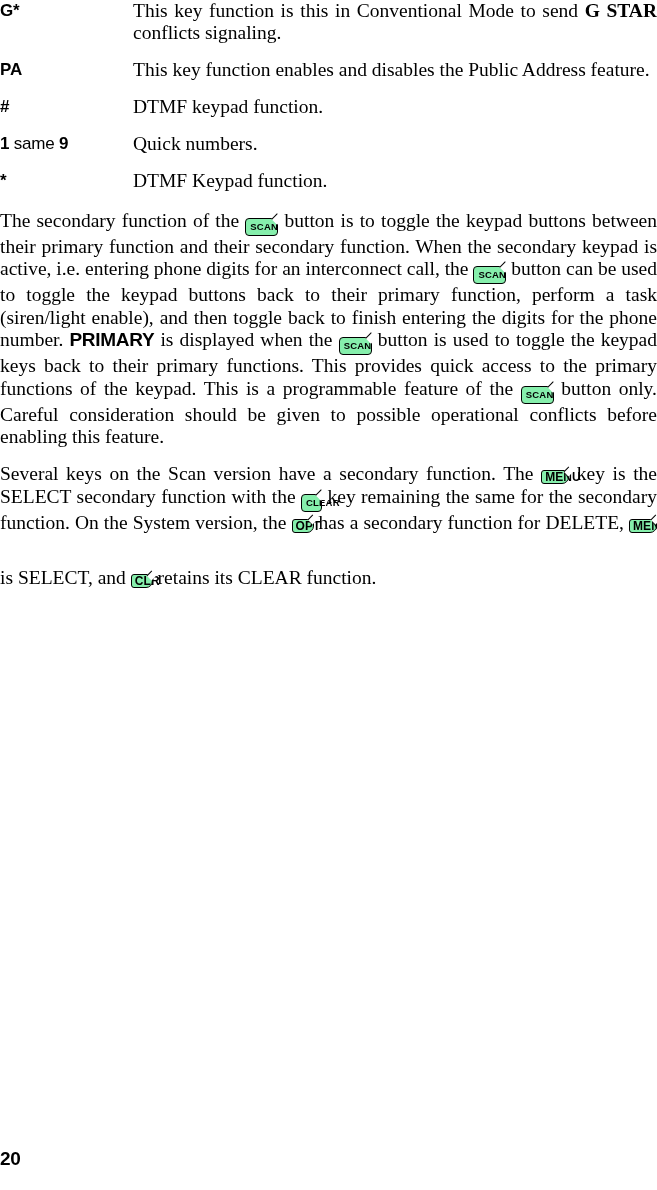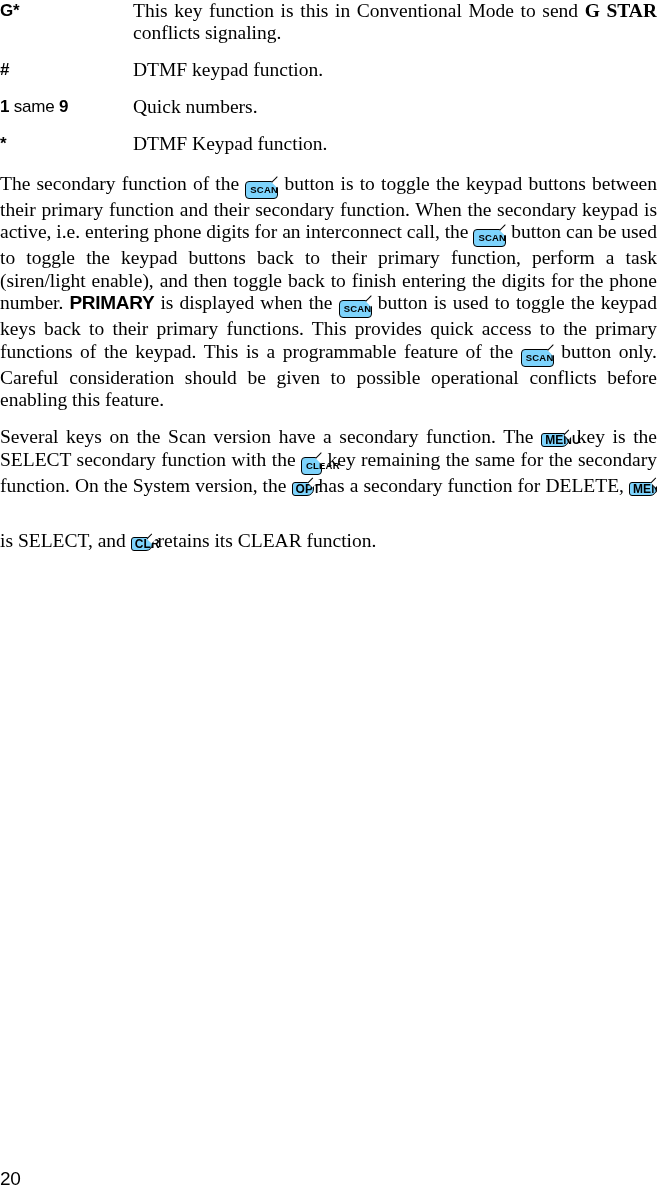--- a/index.html
+++ b/index.html
@@ -111,21 +111,21 @@
     margin-top: 32px;
   }
 
   
   .keycap {
     display: inline-block;
     position: relative;
     vertical-align: -3px;
     box-sizing: border-box;
     border: 1.4px solid #000;
-    background: #7dd3fc;
+    background: #86efac;
     font-family: "Liberation Sans", "DejaVu Sans", sans-serif;
     font-weight: bold;
     text-align: left;
     color: #000;
     overflow: visible;
     white-space: nowrap;
   }
 
   
   .keycap.kc-big {
@@ -182,41 +182,45 @@
     transform: rotate(45deg);
     box-sizing: border-box;
     margin-right: -2px;
     margin-top: -2px;
   }
 
   
   .page-number {
     position: absolute;
     left: 0;
-    bottom: 0;
-    font-family: "Liberation Sans", "DejaVu Sans", sans-serif;
-    font-weight: normal;
+    bottom: 20px;
+    font-family: "Liberation Sans", "DejaVu Sans", sans-serif;
+    font-weight: bold;
     font-size: 19px;
     letter-spacing: -0.4px;
     line-height: 22px;
   }
 </style>
 </head>
 <body>
 
 <div class="page">
   <div class="content">
 
     <table class="deflist">
       <tbody>
         <tr class="def-row">
           <td class="def-term"><span>G*</span></td>
           <td class="def-desc"><span>This key function is this in Conventional Mode to send </span><span class="b">G STAR</span><span> conflicts signaling.</span></td>
         </tr>
         <tr class="def-row">
+          <td class="def-term"><span>PA</span></td>
+          <td class="def-desc"><span>This key function enables and disables the Public Address feature.</span></td>
+        </tr>
+        <tr class="def-row">
           <td class="def-term"><span>#</span></td>
           <td class="def-desc"><span>DTMF keypad function.</span></td>
         </tr>
         <tr class="def-row">
           <td class="def-term"><span>1</span><span class="thru"> same </span><span>9</span></td>
           <td class="def-desc"><span>Quick numbers.</span></td>
         </tr>
         <tr class="def-row">
           <td class="def-term"><span>*</span></td>
           <td class="def-desc"><span>DTMF Keypad function.</span></td>

